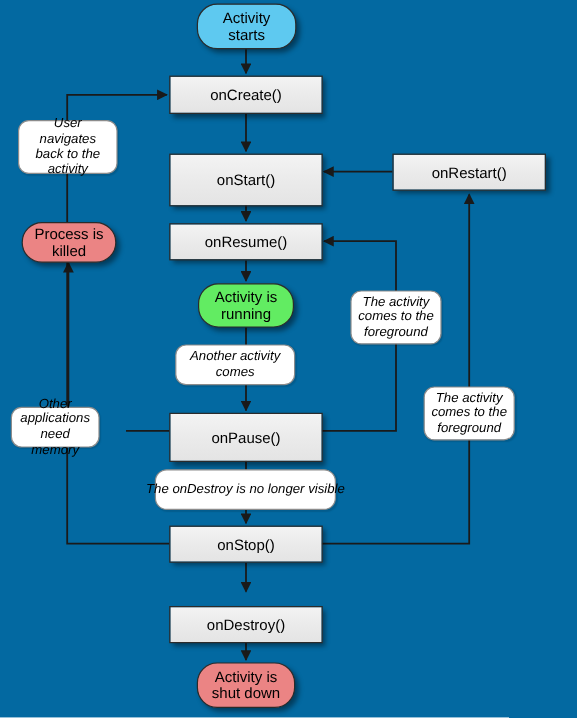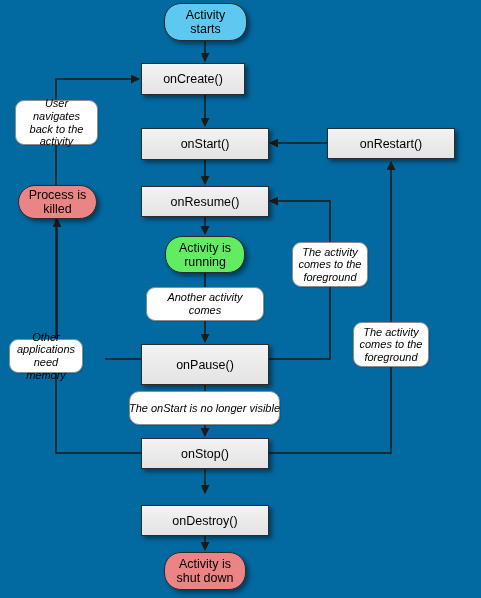--- a/index.html
+++ b/index.html
@@ -120,25 +120,25 @@
     </g>
   </svg>
 
   <div class="node terminal start" style="left:164px; top:3px; width:83px; height:38px;">
     <span class="nlabel">
       <span>Activity</span><br>
       <span>starts</span>
     </span>
   </div>
 
-  <div class="node callback" style="left:141px; top:63px; width:104px; height:32px;">
+  <div class="node callback" style="left:141px; top:63px; width:128px; height:32px;">
     <span class="nlabel">onCreate()</span>
   </div>
 
-  <div class="node callback" style="left:141px; top:128px; width:128px; height:32px;">
+  <div class="node callback" style="left:141px; top:128px; width:128px; height:44px;">
     <span class="nlabel">onStart()</span>
   </div>
 
   <div class="node callback" style="left:327px; top:128px; width:128px; height:31px;">
     <span class="nlabel">onRestart()</span>
   </div>
 
   <div class="node callback" style="left:141px; top:186px; width:128px; height:31px;">
     <span class="nlabel">onResume()</span>
   </div>
@@ -193,30 +193,30 @@
   </div>
 
   <div class="annotation" style="left:353px; top:322px; width:76px; height:45px;">
     <span>
       <span>The activity</span><br>
       <span>comes to the</span><br>
       <span>foreground</span>
     </span>
   </div>
 
-  <div class="annotation" style="left:146px; top:287px; width:118px; height:30px;">
+  <div class="annotation" style="left:146px; top:287px; width:100px; height:30px;">
     <span>
       <span>Another activity comes</span><br>
     </span>
   </div>
 
   <div class="annotation" style="left:9px; top:339px; width:74px; height:31px;align-items:center;">
     <span>
       <span>Other applications</span><br>
       <span>need memory</span>
     </span>
   </div>
 
   <div class="annotation pill" style="left:129px; top:391px; width:151px; height:17px;">
-    <span>The onStart is no longer visible</span>
+    <span>The onDestroy is no longer visible</span>
   </div>
 
 </div>
 
 </body></html>

